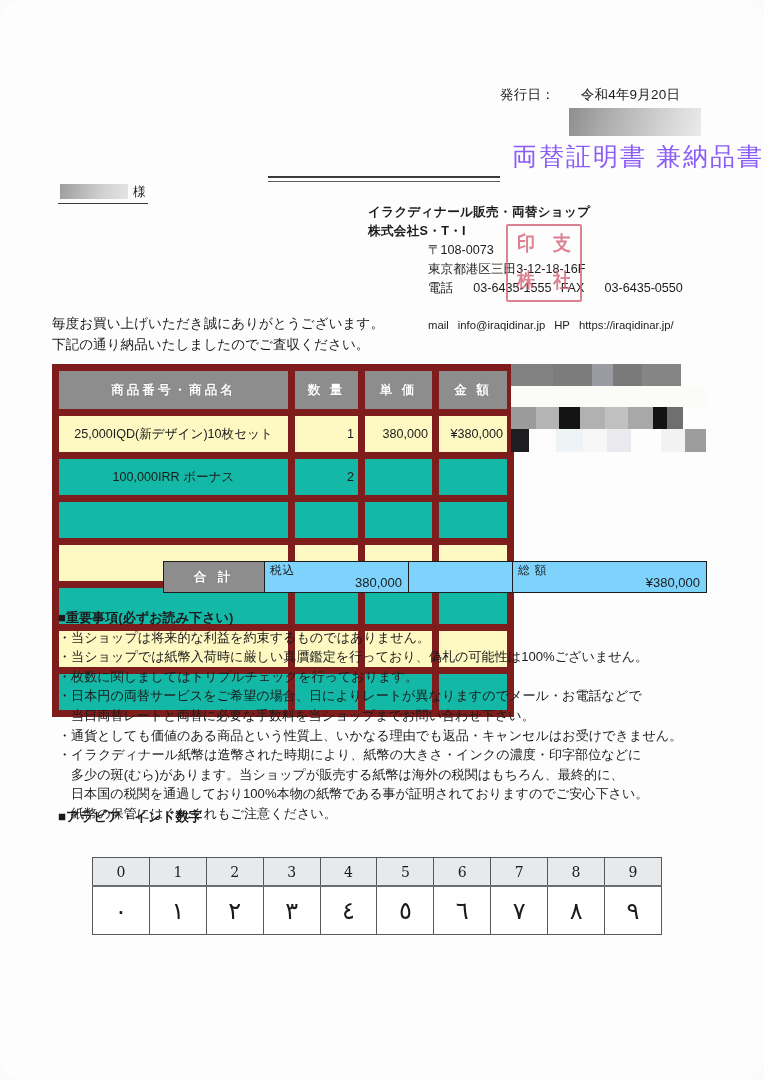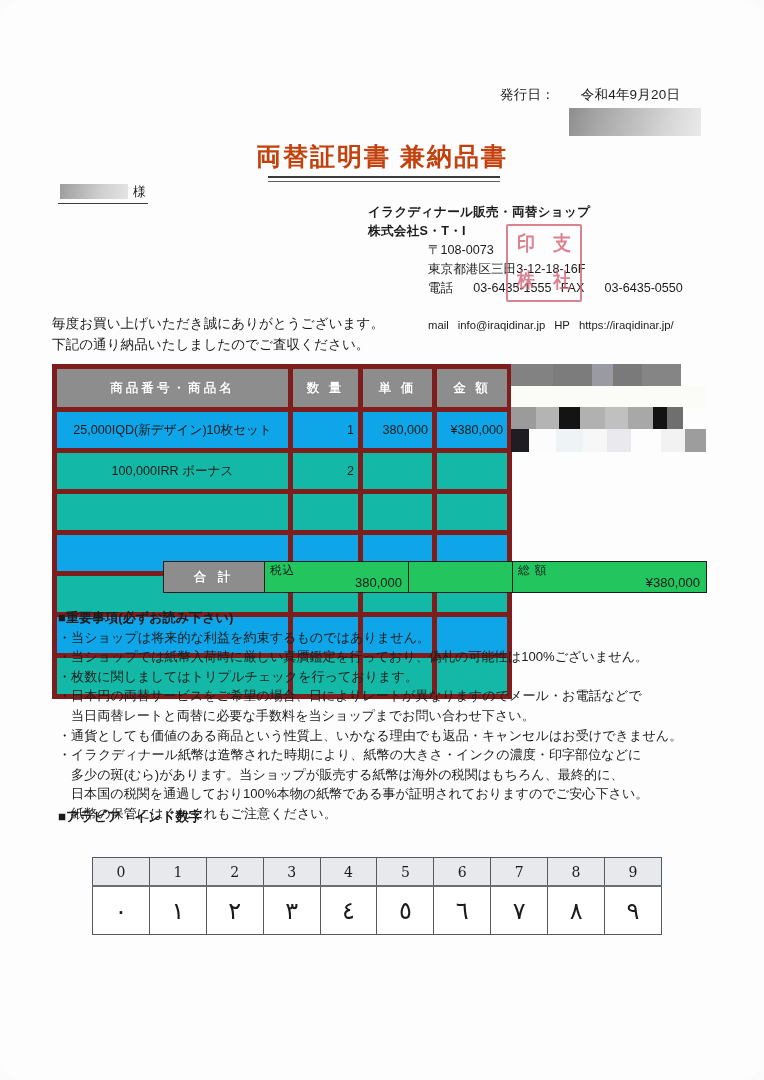--- a/index.html
+++ b/index.html
@@ -46,25 +46,25 @@
     background: linear-gradient(105deg,#8e8e8e 0%,#a9a9a9 25%,#c4c4c4 55%,#d7d7d7 75%,#eaeaea 100%);
     filter: blur(0.4px);
   }
 
   
   .doc-title {
     position: absolute;
     top: 140px;
     left: 0;
     right: 0;
-    text-align: center;
+    text-align: right;
     font-size: 25px;
-    font-weight: bold;
+    font-weight: normal;
     letter-spacing: 2px;
-    color: #c2410c;
+    color: #8b5cf6;
   }
   .title-rule {
     position: absolute;
     top: 176px;
     left: 268px;
     width: 232px;
     border-top: 2px solid #3b3b3b;
     border-bottom: 1px solid #5e5e5e;
     height: 3px;
   }
@@ -148,35 +148,35 @@
   .tbl {
     position: absolute;
     top: 364px;
     left: 52px;
     width: 455px;
     border-collapse: collapse;
     table-layout: fixed;
     font-size: 12.6px;
   }
   .tbl th, .tbl td {
-    border: 5px solid #7f1d1d;
+    border: 7px solid #7f1d1d;
     height: 20px;
     padding: 8px 4px;
   }
   .tbl thead th {
     background: #8d8d8d;
     color: #ffffff;
     font-weight: bold;
     letter-spacing: 3px;
     height: 22px;
     text-align: center;
     text-shadow: 0 0 1px rgba(0,0,0,.35);
   }
   .tbl tbody tr.alt td { background: #c3c3c3; }
-  .tbl tbody tr td { background: #0ea5e9; }
+  .tbl tbody tr td { background: #fef9c3; }
   .tbl tbody tr.alt td { background: #14b8a6; }
   .c-name { text-align: center; }
   .c-num  { text-align: right; }
   .c-qty  { text-align: right; }
 
   
   .redact-table {
     position: absolute;
     top: 364px;
     left: 511px;
@@ -205,21 +205,21 @@
     font-weight: bold;
     letter-spacing: 4px;
     display: flex;
     align-items: center;
     justify-content: center;
     border-right: 1.5px solid #1d1d1d;
     text-shadow: 0 0 1px rgba(0,0,0,.35);
   }
   .tot-cell {
     position: relative;
-    background: #22c55e;
+    background: #7dd3fc;
     border-right: 1.5px solid #1d1d1d;
     box-sizing: border-box;
   }
   .tot-cell:last-child { border-right: none; }
   .tot-tax   { width: 144px; }
   .tot-blank { width: 104px; }
   .tot-gross { flex: 1; }
   .tot-cap {
     position: absolute; top: 1px; left: 5px;
     font-size: 11.6px; letter-spacing: 1px;

